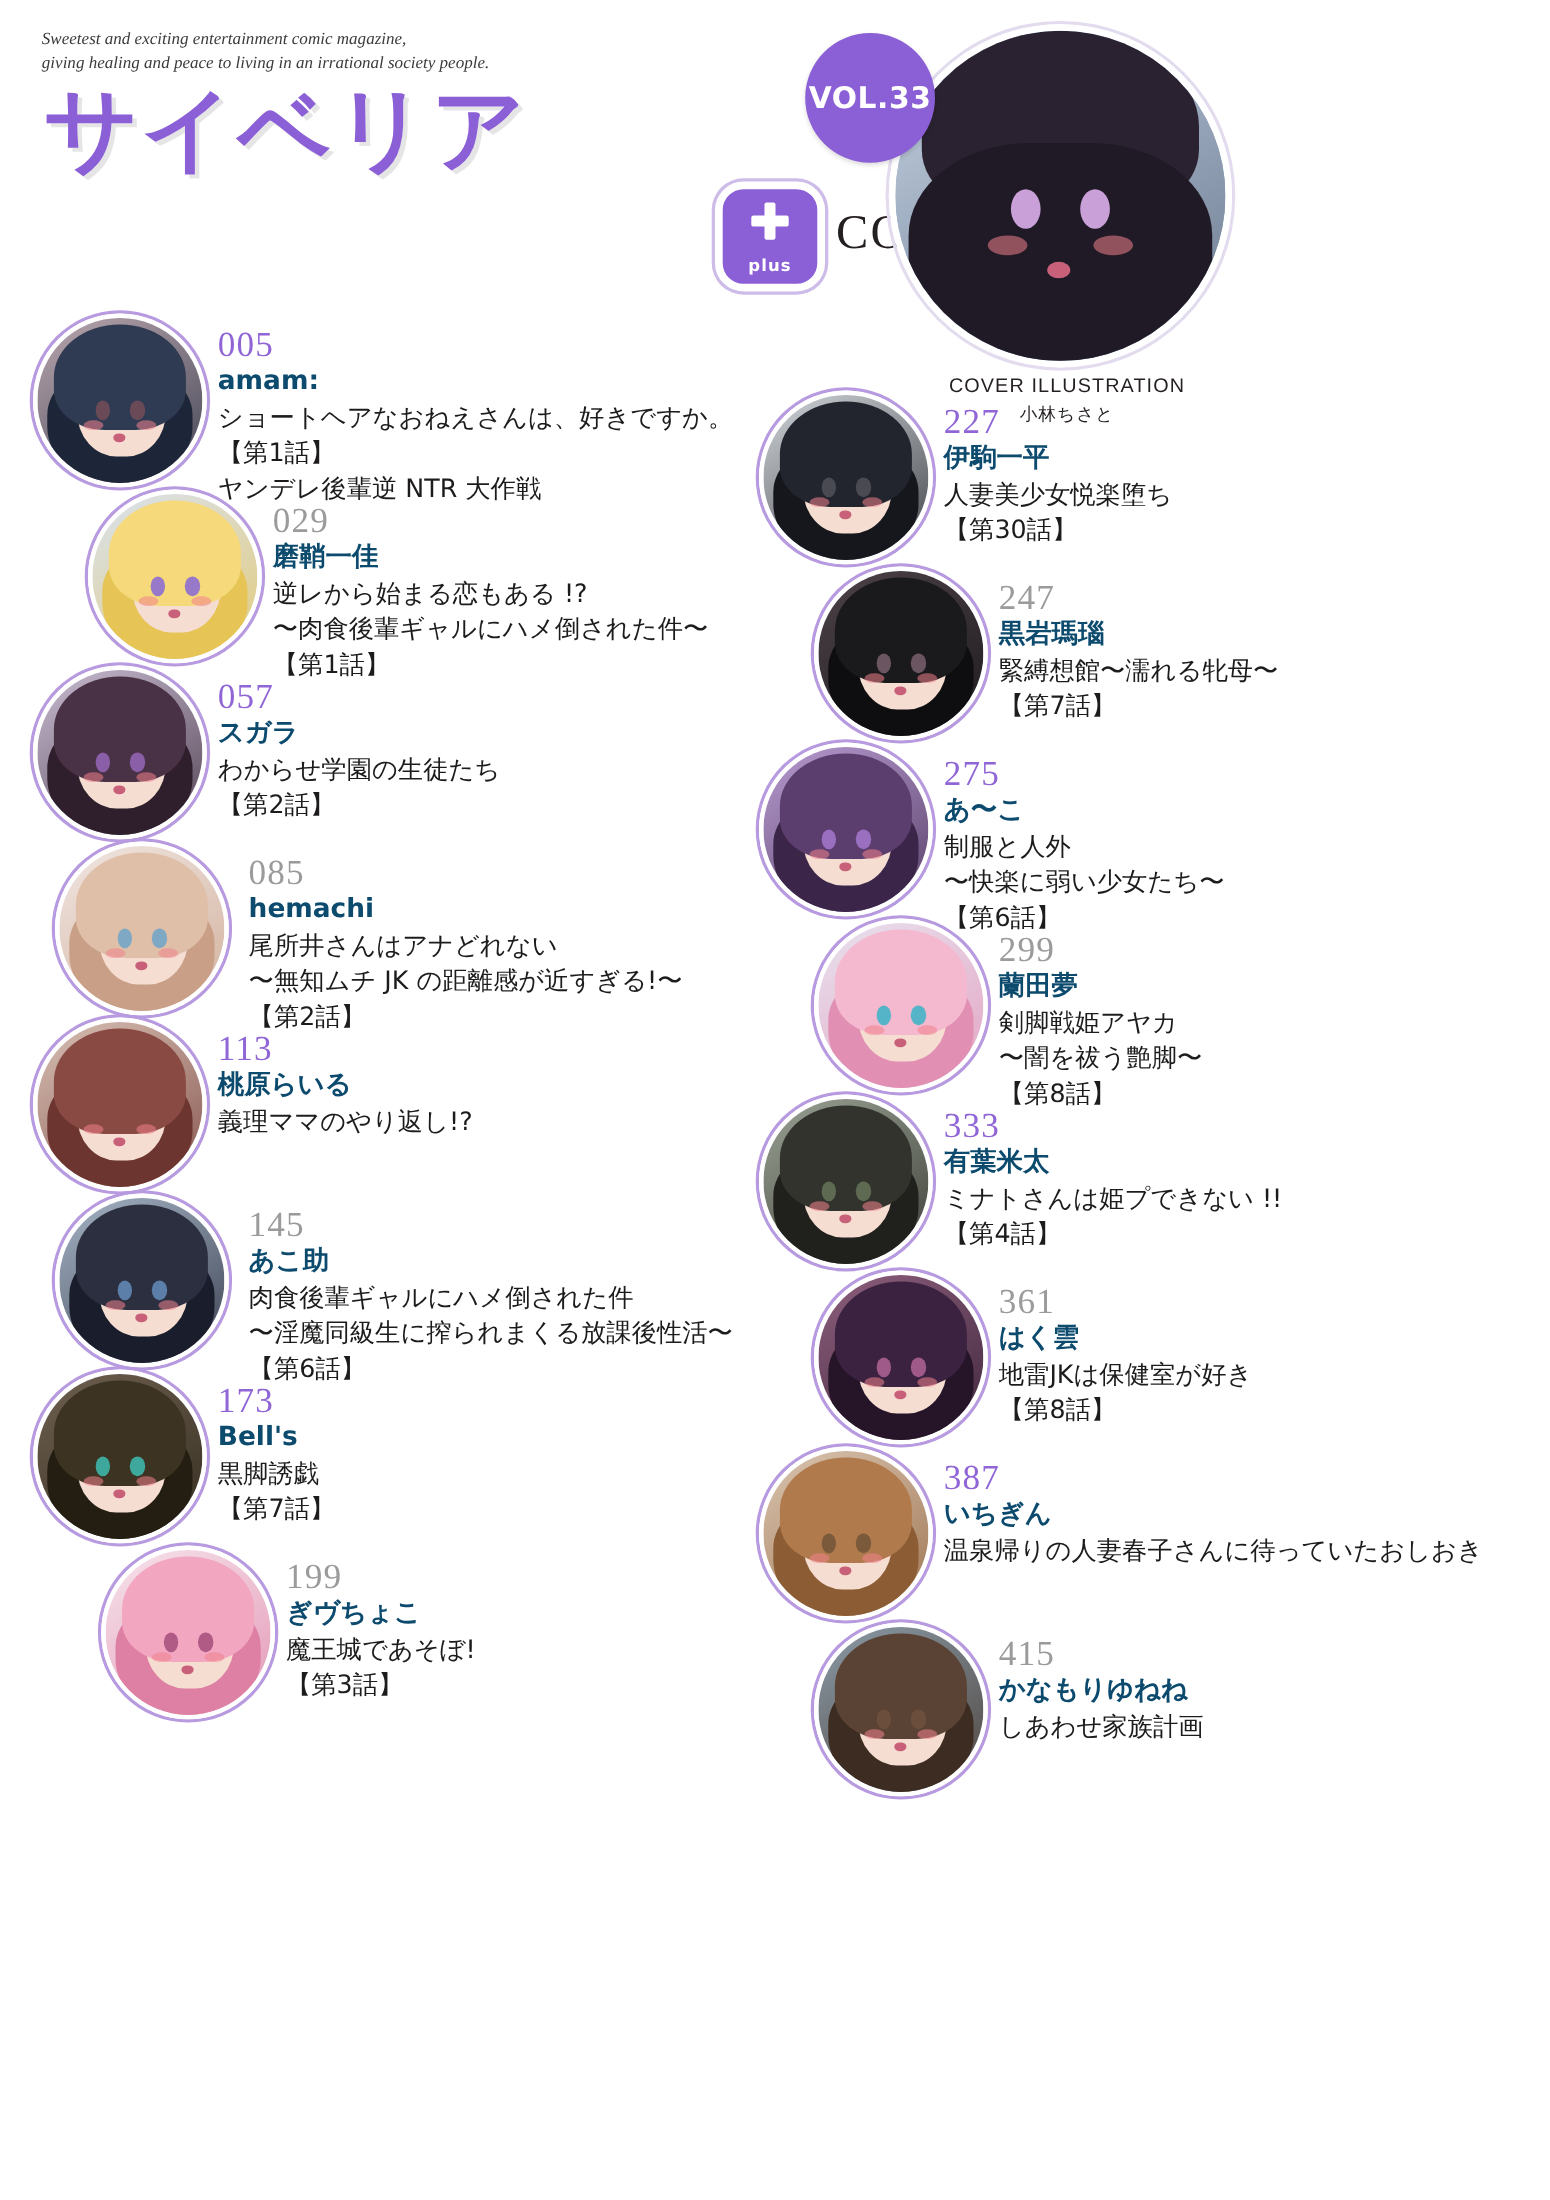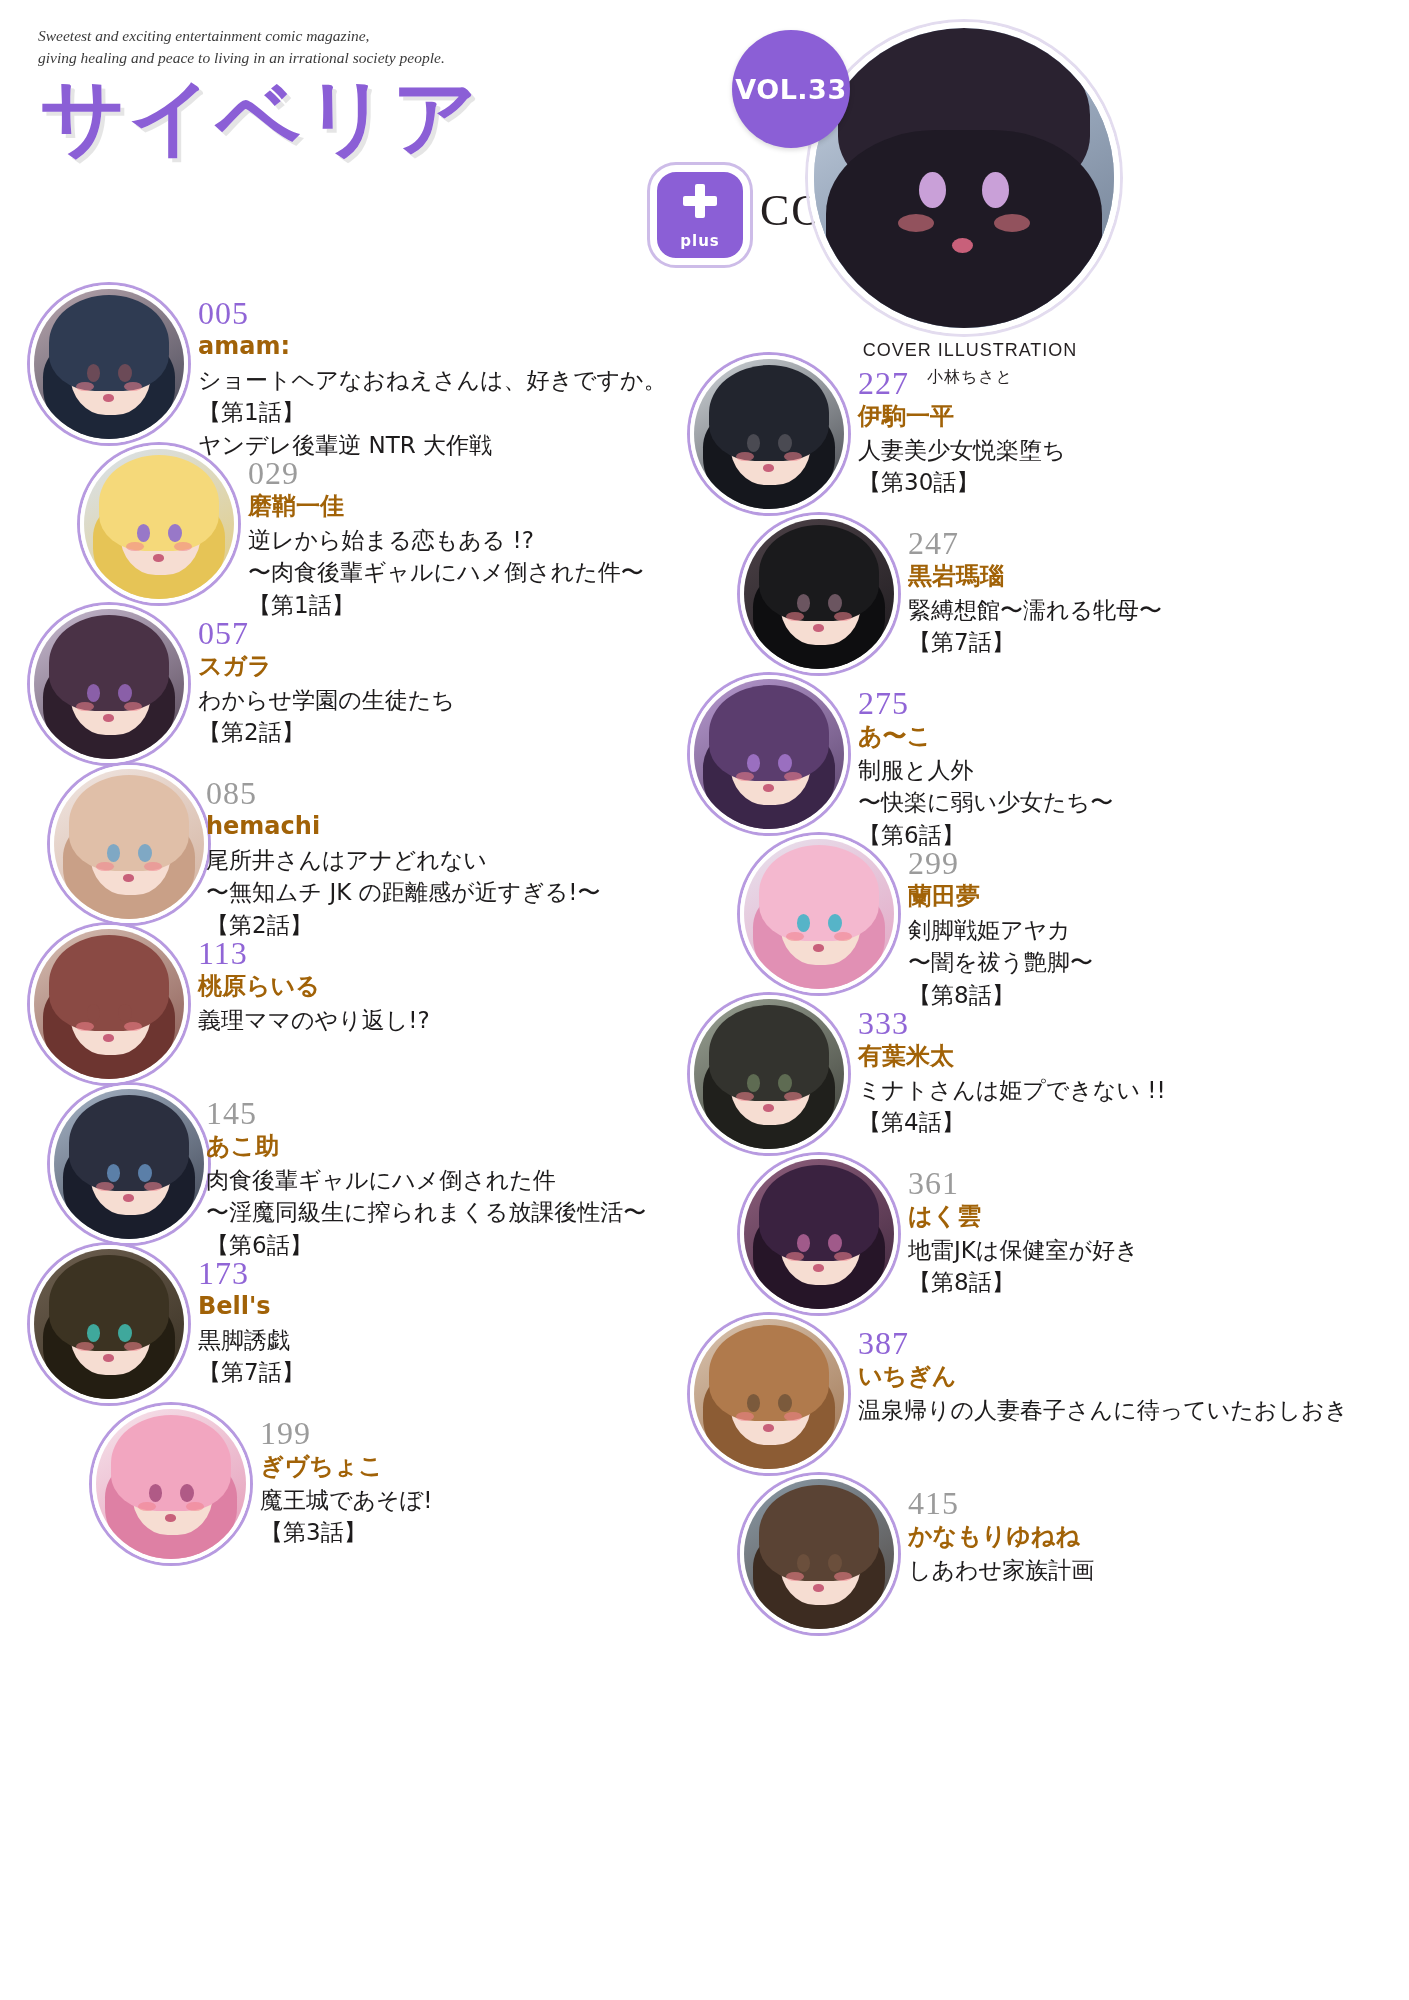--- a/index.html
+++ b/index.html
@@ -74,30 +74,30 @@
     border:4px solid #ffffff;box-shadow:0 0 0 3px #b79ae0;overflow:hidden;
   }
   .entry.pos0 .thumb{left:0px;}
   .entry.pos1 .thumb{left:50px;}
   .entry.pos2 .thumb{left:20px;}
   .entry.pos3 .thumb{left:62px;}
 
   .entry .txt{position:absolute;top:12px;}
   .entry.pos0 .txt{left:168px;}
   .entry.pos1 .txt{left:218px;}
-  .entry.pos2 .txt{left:176px;}
+  .entry.pos2 .txt{left:196px;}
   .entry.pos3 .txt{left:230px;}
 
   .pagenum{
     font-family:"Liberation Serif",serif;font-size:32px;line-height:1;letter-spacing:1px;margin-bottom:4px;
   }
   .pagenum.purple{color:#9065d6;}
   .pagenum.gray{color:#9b9b9b;}
   .author{
-    font-family:"DejaVu Sans",sans-serif;font-weight:bold;font-size:24px;color:#a16207;margin-bottom:3px;line-height:1.15;
+    font-family:"DejaVu Sans",sans-serif;font-weight:bold;font-size:24px;color:#0c4a6e;margin-bottom:3px;line-height:1.15;
   }
   .title-line{
     font-family:"DejaVu Sans",sans-serif;font-size:23px;color:#1d1b1c;line-height:1.42;white-space:nowrap;
   }
 
   
   .art{position:absolute;inset:0;}
   .art .bg{position:absolute;inset:0;}
   .art .face{
     position:absolute;left:24%;top:22%;width:54%;height:62%;border-radius:46% 46% 44% 44%;

